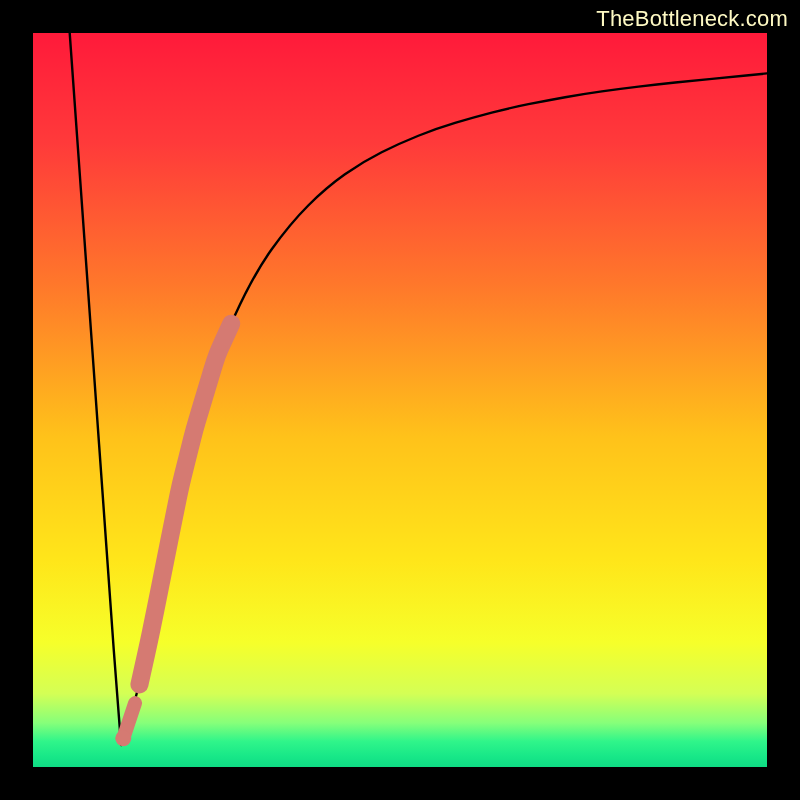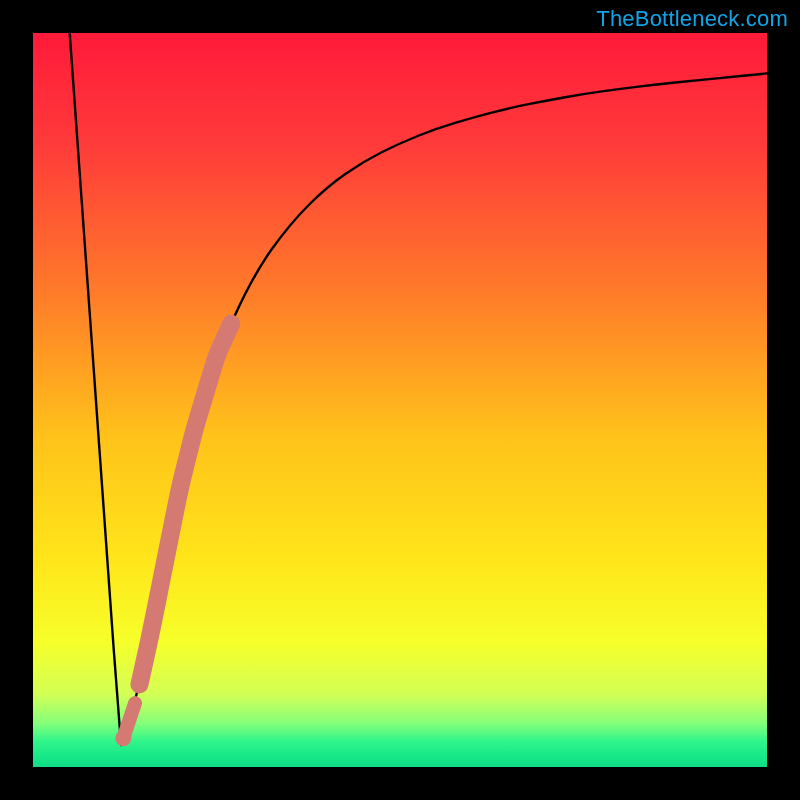--- a/index.html
+++ b/index.html
@@ -22,21 +22,21 @@
     left: 33px;
     top: 33px;
     width: 734px;
     height: 734px;
     overflow: hidden;
   }
   .watermark {
     position: absolute;
     top: 6px;
     right: 12px;
-    color: #0ea5e9;
+    color: #fef9c3;
     font-size: 22px;
     font-weight: 500;
     letter-spacing: 0.2px;
   }
   svg { display: block; }
 </style>
 </head>
 <body>
 
 <div class="frame">

